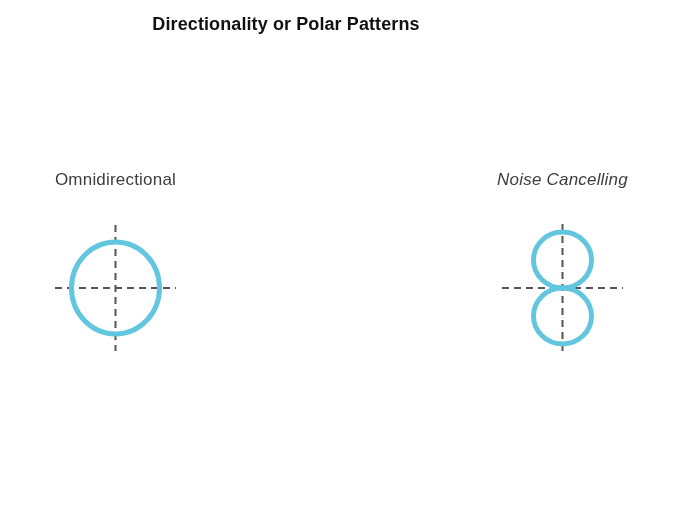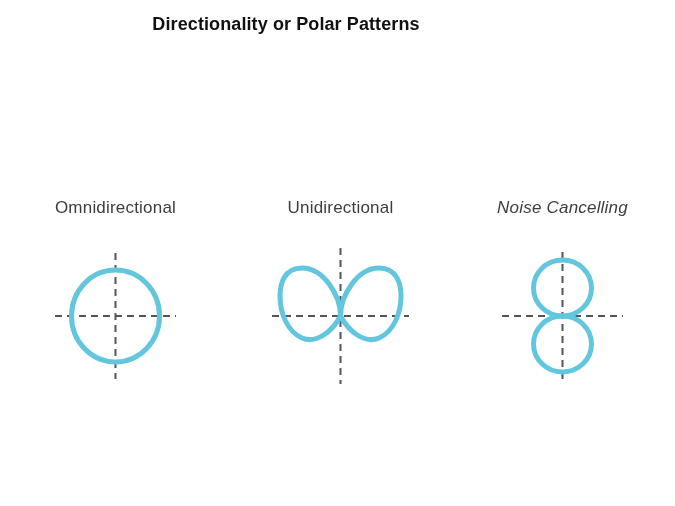--- a/index.html
+++ b/index.html
@@ -36,21 +36,20 @@
     top: 170px;
     left: 0;
     width: 675px;
     height: 200px;
   }
   .pattern {
     position: absolute;
     top: 0;
     width: 225px;
     height: 200px;
-    margin-top: 28px;
   }
   .pattern-omnidirectional { left: 3px; }
   .pattern-unidirectional  { left: 228px; }
   .pattern-noise-cancelling{ left: 450px; font-style: italic; }
 
   .pattern-label {
     position: absolute;
     top: 0;
     left: 0;
     width: 225px;
@@ -90,39 +89,20 @@
 
           <line x1="52" y1="90" x2="173" y2="90" stroke="#555555" stroke-width="2" stroke-dasharray="7 5" stroke-linecap="butt"></line>
 
           <line x1="112.5" y1="27" x2="112.5" y2="153" stroke="#555555" stroke-width="2" stroke-dasharray="7 5" stroke-linecap="butt"></line>
 
           <ellipse cx="112.5" cy="90" rx="44" ry="46" fill="none" stroke="#62c6de" stroke-width="5"></ellipse>
         </svg>
       </div>
     </div>
 
-    <div class="pattern pattern-unidirectional">
-      <div class="pattern-label">Unidirectional</div>
-      <div class="pattern-figure">
-        <svg viewBox="0 0 225 160" xmlns="http://www.w3.org/2000/svg">
-          <line x1="44" y1="90" x2="181" y2="90" stroke="#555555" stroke-width="2" stroke-dasharray="7 5" stroke-linecap="butt"></line>
-          <line x1="112.5" y1="22" x2="112.5" y2="158" stroke="#555555" stroke-width="2" stroke-dasharray="7 5" stroke-linecap="butt"></line>
-
-          <path d="M112.5,90
-                   C112.5,70 96,42 74,42
-                   C56,42 52,58 52,70
-                   C52,88 60,106 74,112
-                   C88,118 104,106 112.5,90
-                   C121,106 137,118 151,112
-                   C165,106 173,88 173,70
-                   C173,58 169,42 151,42
-                   C129,42 112.5,70 112.5,90 Z" fill="none" stroke="#62c6de" stroke-width="5" stroke-linejoin="round" stroke-linecap="round"></path>
-        </svg>
-      </div>
-    </div>
 
     <div class="pattern pattern-noise-cancelling">
       <div class="pattern-label">Noise Cancelling</div>
       <div class="pattern-figure">
         <svg viewBox="0 0 225 160" xmlns="http://www.w3.org/2000/svg">
           <line x1="52" y1="90" x2="173" y2="90" stroke="#555555" stroke-width="2" stroke-dasharray="7 5" stroke-linecap="butt"></line>
           <line x1="112.5" y1="26" x2="112.5" y2="154" stroke="#555555" stroke-width="2" stroke-dasharray="7 5" stroke-linecap="butt"></line>
 
           <ellipse cx="112.5" cy="62" rx="29" ry="28" fill="none" stroke="#62c6de" stroke-width="5"></ellipse>
 

